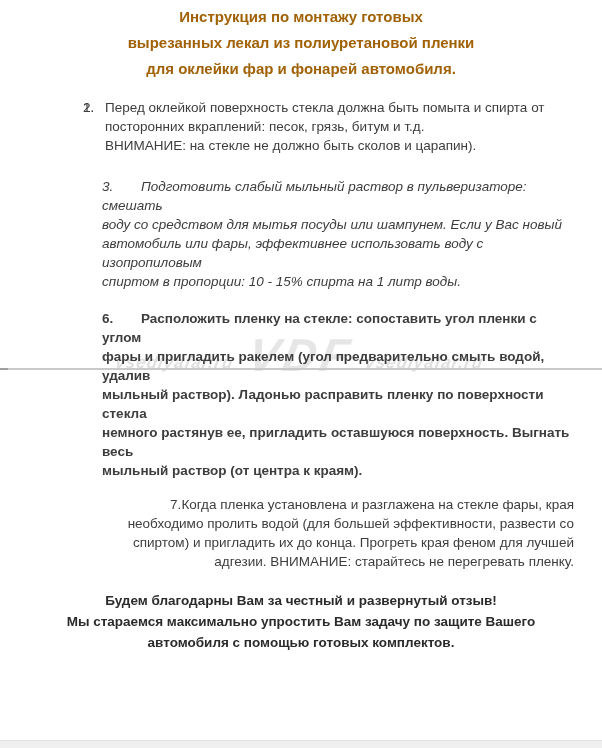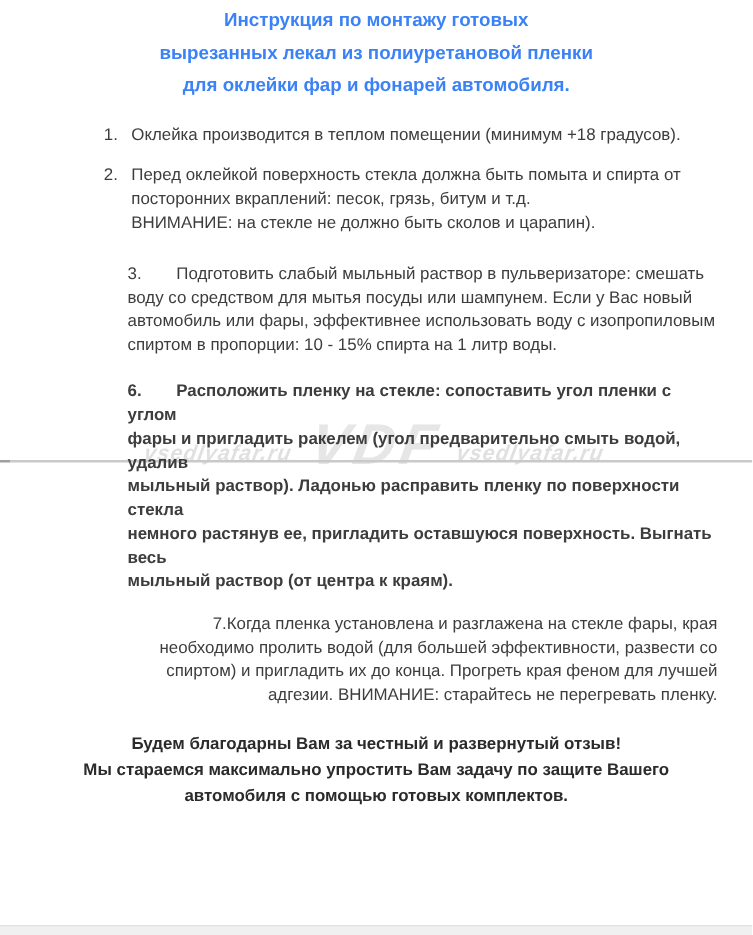--- a/index.html
+++ b/index.html
@@ -10,34 +10,34 @@
     overflow:hidden;
     font-family:"Liberation Sans","DejaVu Sans",sans-serif;
     font-size:13.5px;line-height:19px;
     color:#3d3d3d;
   }
   .content{position:relative;z-index:1;}
   .title{
     margin:4px 40px 16px;
     text-align:center;
     font-size:15px;line-height:26px;
-    font-weight:bold;color:#3b82f6;
+    font-weight:bold;color:#a16207;
     white-space:pre-line;
   }
   p{white-space:pre-line;}
   .item-hang{
     position:relative;
     margin:0 36px 0 105px;
   }
   .item-hang .num{position:absolute;left:-22px;top:0;}
   .item-hang.first{margin-top:8px;}
   .item-hang.second{margin-top:13px;}
   .item-tab{margin:0 28px 0 102px;}
   .item-tab .num{display:inline-block;width:39px;}
-  .step3{margin-top:22px;}
+  .step3{margin-top:22px;font-style:italic;}
   .step4{margin-top:15px;}
   .step5{margin-top:15px;}
   .step6{margin-top:18px;font-weight:bold;}
   .step7{margin-top:15px;text-align:right;}
   .closing{
     margin:19px 50px 0;
     text-align:center;
     font-weight:bold;
     line-height:21px;
     color:#2b2b2b;
@@ -82,21 +82,21 @@
       <span class="wm-site">vsedlyafar.ru</span>
     </div>
   <div class="wm-line"></div>
 
   <div class="content">
 
     <h1 class="title">Инструкция по монтажу готовых
 вырезанных лекал из полиуретановой пленки
 для оклейки фар и фонарей автомобиля.</h1>
 
-    <p class="item-hang first"><span class="num">1.</span><span class="txt">Оклейка производится в теплом помещении (минимум +18 градусов).</span></p>
+    <p class="item-hang first"><span class="num">1.</span></p>
 
     <p class="item-hang second"><span class="num">2.</span><span class="txt">Перед оклейкой поверхность стекла должна быть помыта и спирта от
 посторонних вкраплений: песок, грязь, битум и т.д.
 ВНИМАНИЕ: на стекле не должно быть сколов и царапин).</span></p>
 
     <p class="item-tab step3"><span class="num">3.</span><span class="txt">Подготовить слабый мыльный раствор в пульверизаторе: смешать
 воду со средством для мытья посуды или шампунем. Если у Вас новый
 автомобиль или фары, эффективнее использовать воду с изопропиловым
 спиртом в пропорции: 10 - 15% спирта на 1 литр воды.</span></p>
 

